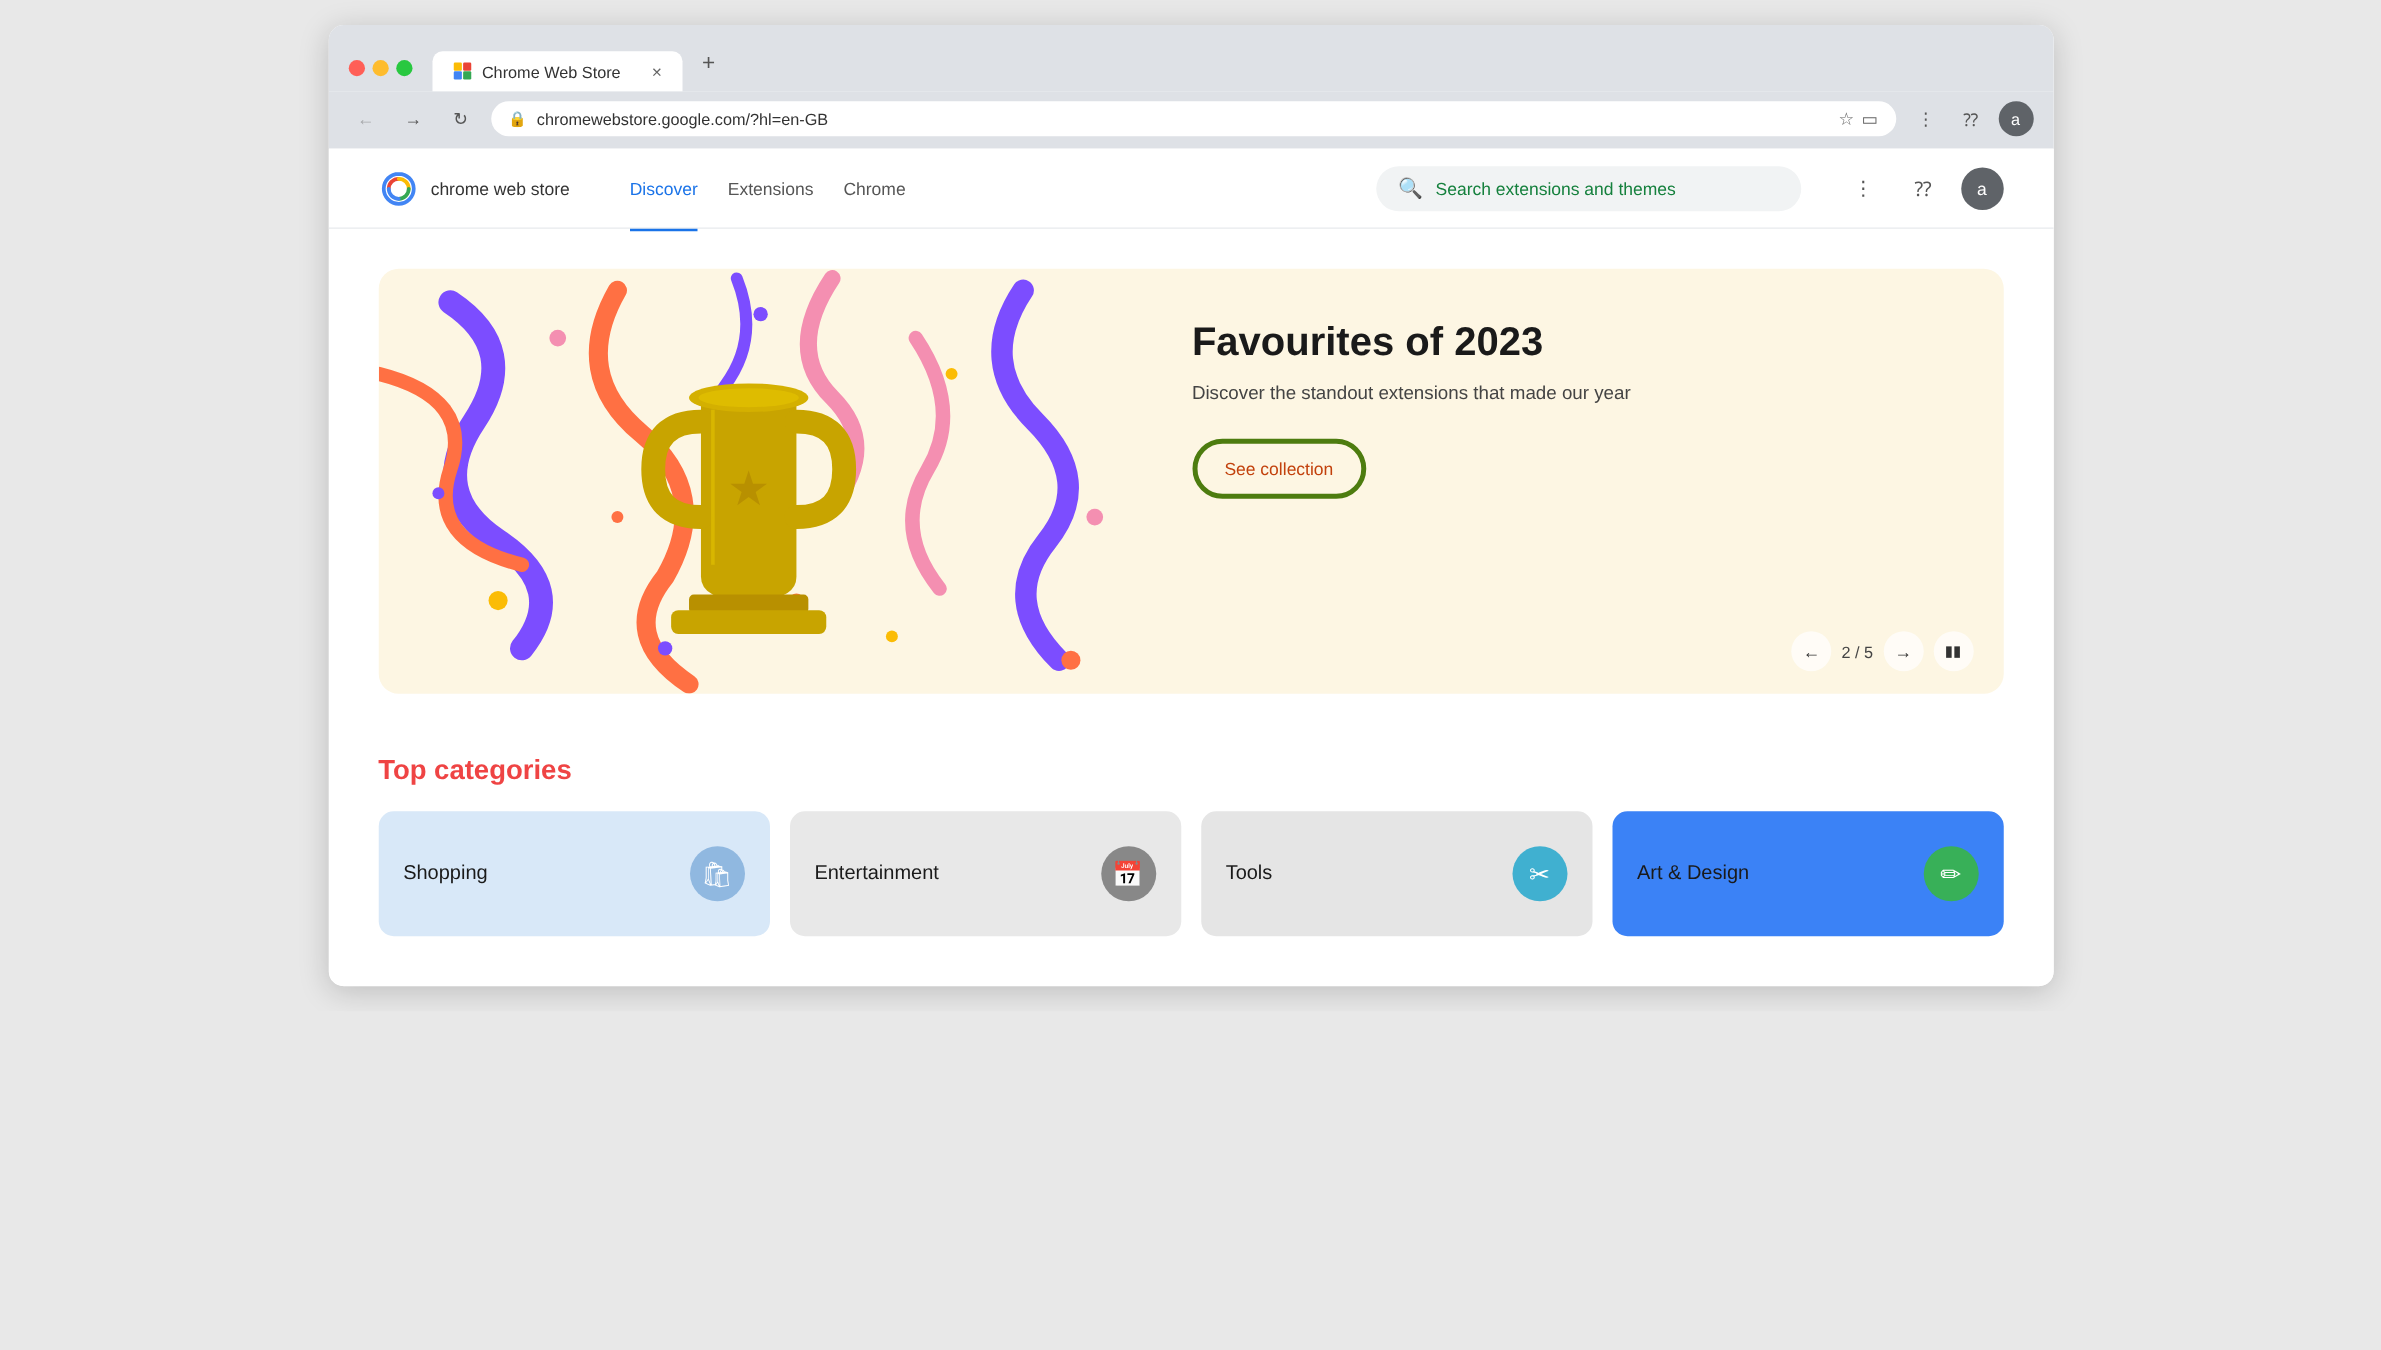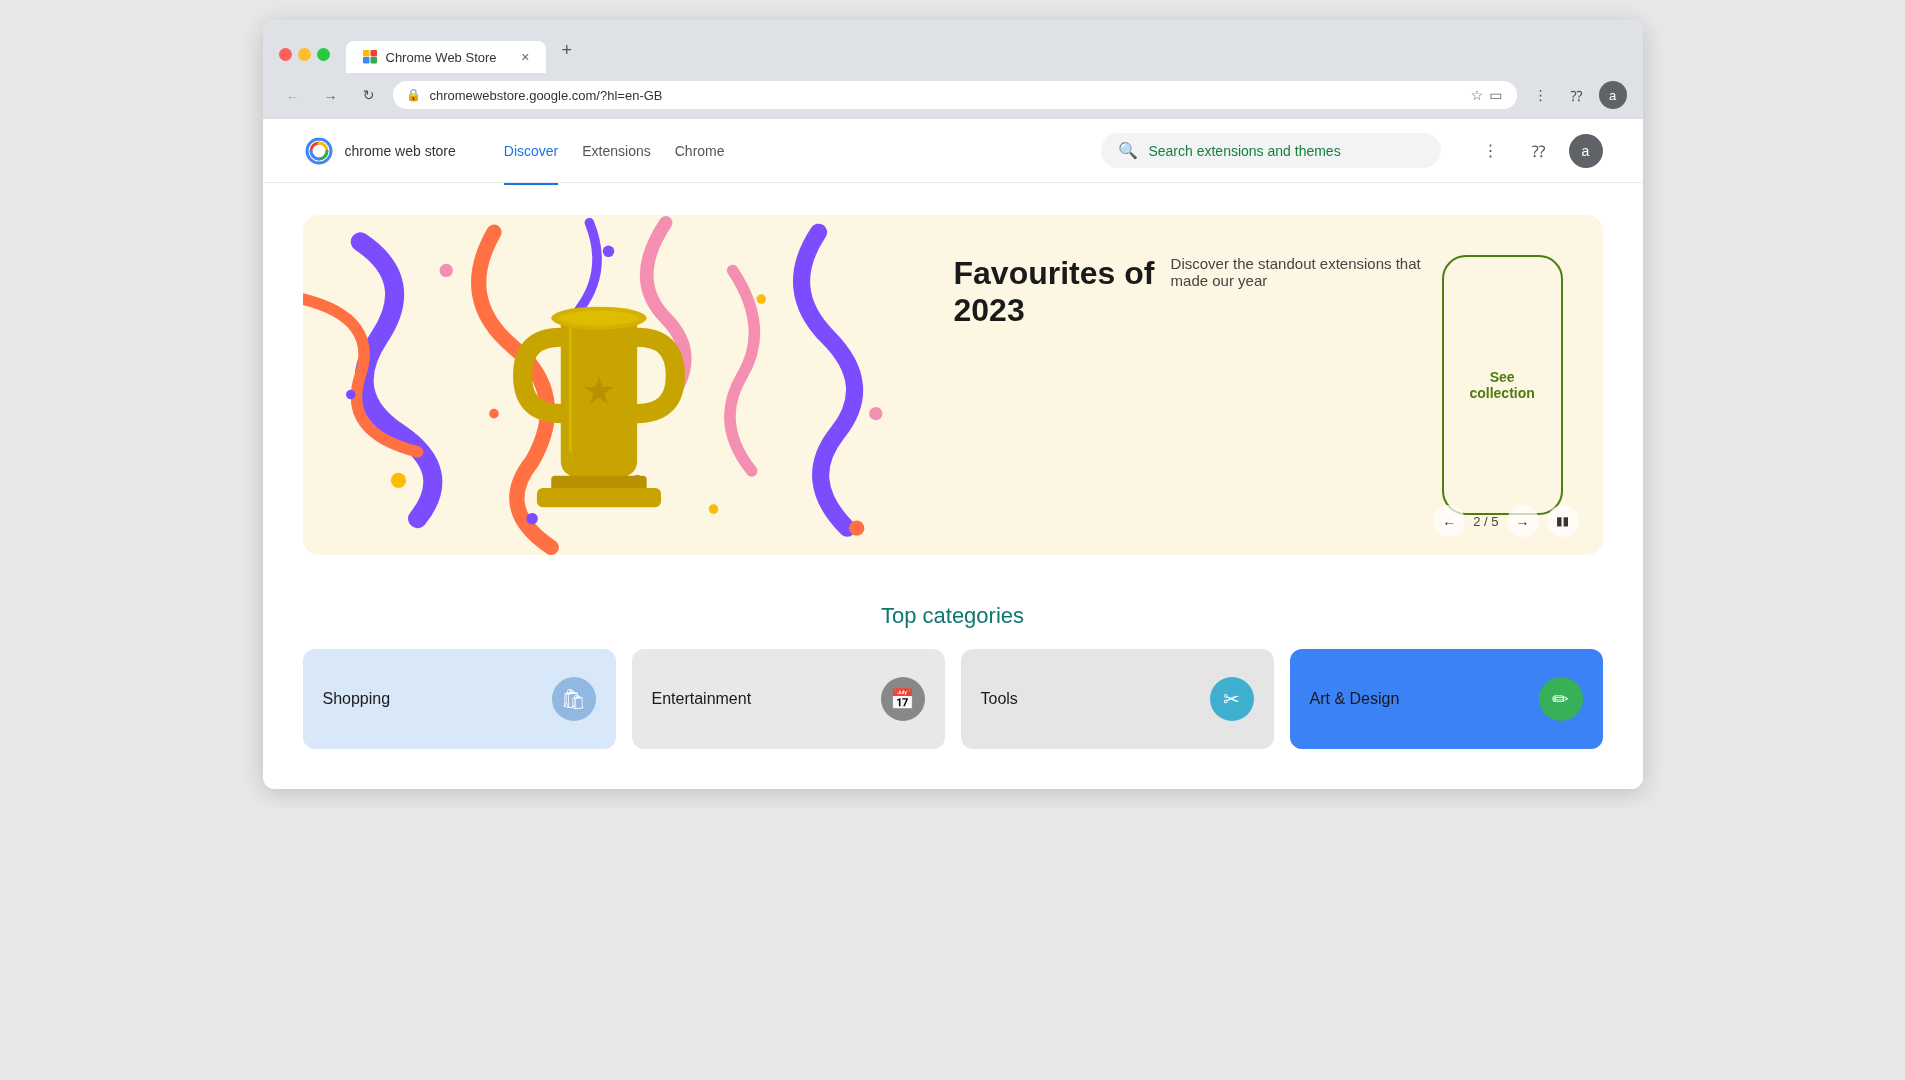--- a/index.html
+++ b/index.html
@@ -202,44 +202,44 @@
       height: 340px;
     }
     .hero-art {
       width: 47%;
       position: relative;
       overflow: hidden;
     }
     .hero-content {
       flex: 1;
       display: flex;
-      flex-direction: row;
+      flex-direction: column;
       padding: 40px 40px;
     }
     .hero-title {
       font-size: 32px;
       font-weight: 700;
       color: #1a1a1a;
       margin-bottom: 14px;
     }
     .hero-subtitle {
       font-size: 15px;
       color: #444;
       margin-bottom: 28px;
     }
     .see-collection-btn {
       display: inline-flex;
       align-items: center;
       padding: 12px 22px;
-      border: 2px solid #4d7c0f;
+      border: 4px solid #4d7c0f;
       border-radius: 24px;
       background: transparent;
       font-size: 14px;
-      font-weight: 700;
-      color: #4d7c0f;
+      font-weight: 400;
+      color: #c2410c;
       cursor: pointer;
       width: fit-content;
     }
 
     
     .carousel-controls {
       position: absolute;
       bottom: 18px;
       right: 24px;
       display: flex;
@@ -270,24 +270,23 @@
       color: #333;
       border: none;
     }
 
     
     .categories-section {
       padding: 16px 40px 40px;
     }
     .section-title {
       font-size: 22px;
-      font-weight: 400;
-      color: #0f766e;
+      font-weight: 700;
+      color: #ef4444;
       margin-bottom: 20px;
-      text-align: center;
     }
     .categories-grid {
       display: grid;
       grid-template-columns: repeat(4, 1fr);
       gap: 16px;
     }
     .category-card {
       border-radius: 12px;
       padding: 28px 20px;
       display: flex;

